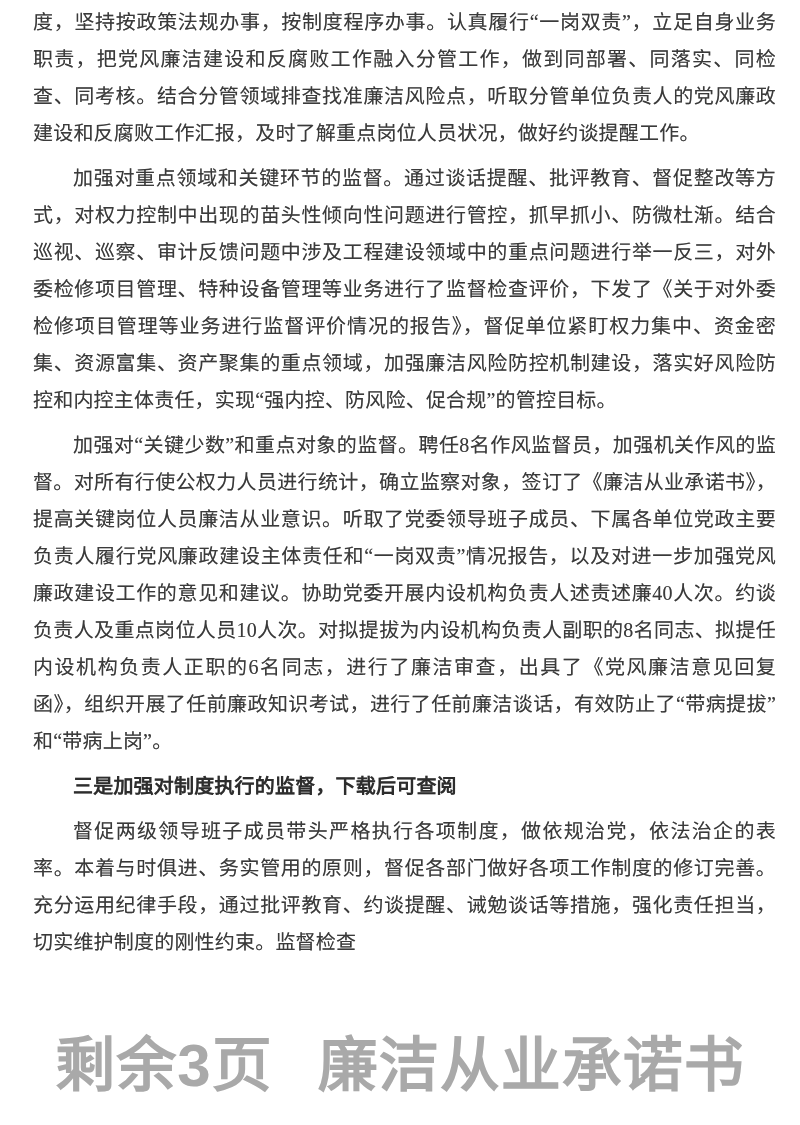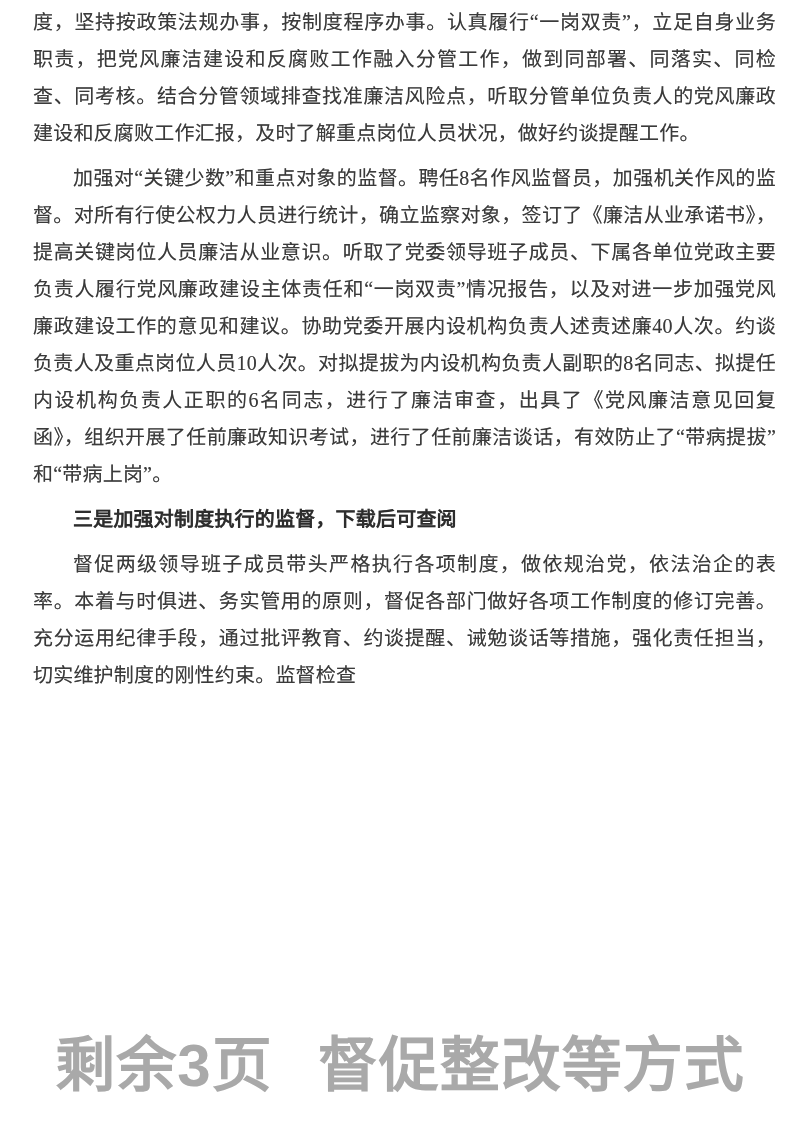--- a/index.html
+++ b/index.html
@@ -60,27 +60,28 @@
   }
 </style>
 </head>
 <body>
 
 <div class="page">
 
   <div class="content">
     <p class="para no-indent">度，坚持按政策法规办事，按制度程序办事。认真履行“一岗双责”，立足自身业务职责，把党风廉洁建设和反腐败工作融入分管工作，做到同部署、同落实、同检查、同考核。结合分管领域排查找准廉洁风险点，听取分管单位负责人的党风廉政建设和反腐败工作汇报，及时了解重点岗位人员状况，做好约谈提醒工作。</p>
 
+    <p class="para">加强对重点领域和关键环节的监督。通过谈话提醒、批评教育、督促整改等方式，对权力控制中出现的苗头性倾向性问题进行管控，抓早抓小、防微杜渐。结合巡视、巡察、审计反馈问题中涉及工程建设领域中的重点问题进行举一反三，对外委检修项目管理、特种设备管理等业务进行了监督检查评价，下发了《关于对外委检修项目管理等业务进行监督评价情况的报告》，督促单位紧盯权力集中、资金密集、资源富集、资产聚集的重点领域，加强廉洁风险防控机制建设，落实好风险防控和内控主体责任，实现“强内控、防风险、促合规”的管控目标。</p>
 
     <p class="para">加强对“关键少数”和重点对象的监督。聘任8名作风监督员，加强机关作风的监督。对所有行使公权力人员进行统计，确立监察对象，签订了《廉洁从业承诺书》，提高关键岗位人员廉洁从业意识。听取了党委领导班子成员、下属各单位党政主要负责人履行党风廉政建设主体责任和“一岗双责”情况报告，以及对进一步加强党风廉政建设工作的意见和建议。协助党委开展内设机构负责人述责述廉40人次。约谈负责人及重点岗位人员10人次。对拟提拔为内设机构负责人副职的8名同志、拟提任内设机构负责人正职的6名同志，进行了廉洁审查，出具了《党风廉洁意见回复函》，组织开展了任前廉政知识考试，进行了任前廉洁谈话，有效防止了“带病提拔”和“带病上岗”。</p>
 
 
     <p class="heading">三是加强对制度执行的监督，下载后可查阅</p>
 
     <p class="para">督促两级领导班子成员带头严格执行各项制度，做依规治党，依法治企的表率。本着与时俱进、务实管用的原则，督促各部门做好各项工作制度的修订完善。充分运用纪律手段，通过批评教育、约谈提醒、诫勉谈话等措施，强化责任担当，切实维护制度的刚性约束。监督检查</p>
   </div>
 
   <div class="footer-watermark">
     <span>剩余3页</span>
-    <span>督促整改等方式</span>
+    <span>廉洁从业承诺书</span>
   </div>
 
 </div>
 
 </body></html>

